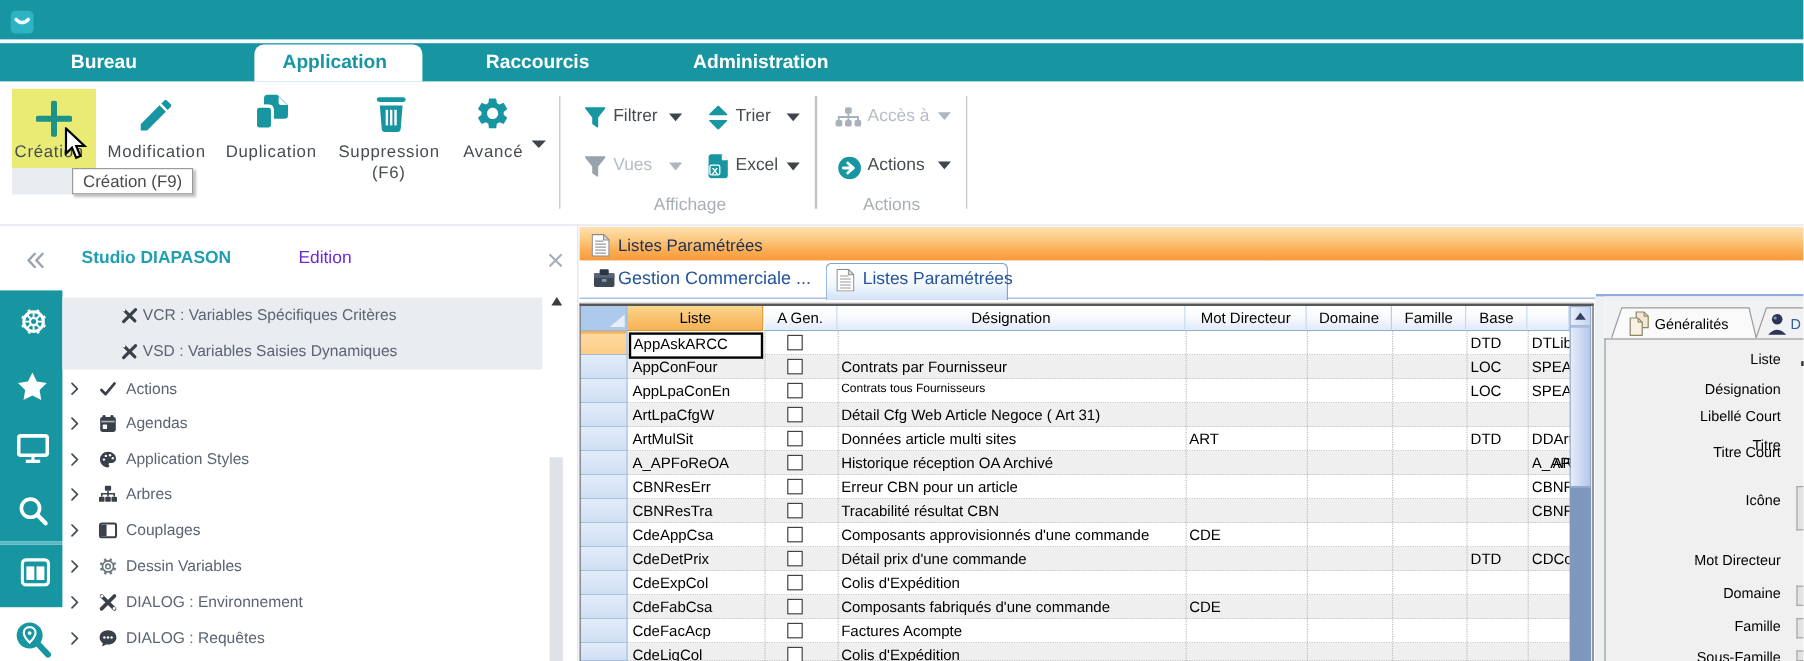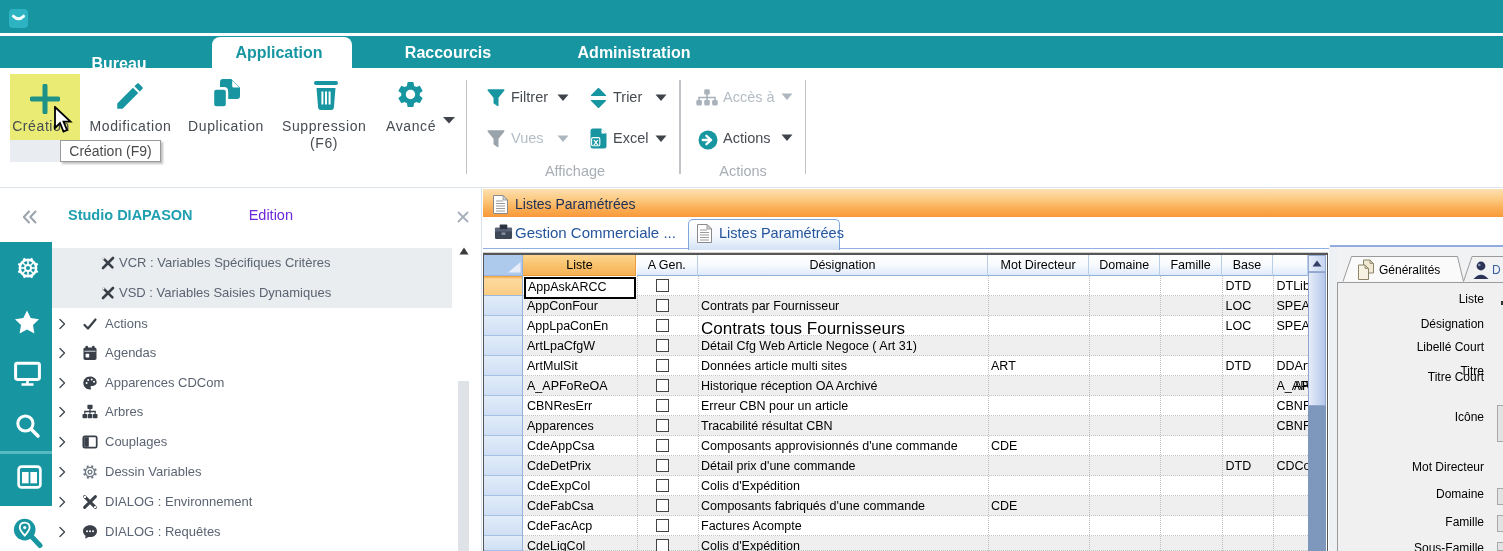--- a/index.html
+++ b/index.html
@@ -15,21 +15,21 @@
   <div class="abs" style="left:0;top:0;width:1503px;height:33px;background:#1796a2;"></div>
   <div class="abs" style="left:9px;top:9px;width:19px;height:19px;background:#2eb3c3;border-radius:4px;">
     <svg width="19" height="19" viewBox="0 0 19 19" style="position:absolute;left:0;top:0;">
       <path d="M4.4 7.2 q5.1 5.2 10.2 0" stroke="#f2feff" stroke-width="3" fill="none" stroke-linecap="round"></path>
     </svg>
   </div>
   <div class="abs" style="left:0;top:33px;width:1503px;height:2.5px;background:#ffffff;"></div>
 
   <div class="abs" style="left:0;top:35.5px;width:1503px;height:32px;background:#1796a2;"></div>
   <div class="abs" style="left:212px;top:37px;width:140px;height:30.5px;background:#ffffff;border-radius:8px 8px 0 0;"></div>
-  <div class="abs" style="left:59px;top:43.5px;width:120px;text-align:center;font-size:16px;font-weight:bold;color:#ffffff;margin-top:11px;">Bureau</div>
+  <div class="abs" style="left:59px;top:43.5px;width:120px;text-align:left;font-size:16px;font-weight:bold;color:#ffffff;">Bureau</div>
   <div class="abs" style="left:219px;top:43.5px;width:120px;text-align:center;font-size:16px;font-weight:bold;color:#1796a2;">Application</div>
   <div class="abs" style="left:388px;top:43.5px;width:120px;text-align:center;font-size:16px;font-weight:bold;color:#ffffff;">Raccourcis</div>
   <div class="abs" style="left:574px;top:43.5px;width:120px;text-align:center;font-size:16px;font-weight:bold;color:#ffffff;">Administration</div>
 
   <div class="abs" style="left:0;top:67.5px;width:1503px;height:120.5px;background:#ffffff;border-bottom:1.3px solid #dce3e9;"></div>
 
   <div class="abs" style="left:10px;top:74px;width:70px;height:66px;background:#e9eb74;"></div>
   <div class="abs" style="left:10px;top:140px;width:51px;height:21.5px;background:#e9edf2;"></div>
 
   <svg class="abs" style="left:30px;top:84px;" width="30" height="30" viewBox="0 0 30 30">
@@ -227,21 +227,21 @@
   <svg class="abs" style="left:58px;top:377px;" width="8" height="12" viewBox="0 0 8 12">
       <path d="M2 1.5 L6.5 6 L2 10.5" stroke="#434b54" stroke-width="1.4" fill="none" stroke-linecap="round" stroke-linejoin="round"></path>
     </svg>
   <svg class="abs" style="left:82px;top:375px;" width="16" height="16" viewBox="0 0 16 16">
       <path d="M8 1.5c-3.7 0-6.7 2.9-6.7 6.5s3 6.5 6.7 6.5c.6 0 1.1-.5 1.1-1.1 0-.3-.1-.5-.3-.7-.2-.2-.3-.4-.3-.7 0-.6.5-1.1 1.1-1.1h1.3c2.1 0 3.8-1.6 3.8-3.6 0-3.2-3-5.8-6.7-5.8z" fill="#394049"></path>
       <circle cx="4.6" cy="8" r="1" fill="#fff"></circle>
       <circle cx="6.2" cy="4.9" r="1" fill="#fff"></circle>
       <circle cx="9.7" cy="4.4" r="1" fill="#fff"></circle>
       <circle cx="12" cy="6.8" r="1" fill="#fff"></circle>
     </svg>
-  <div class="abs" style="left:105px;top:375px;font-size:13px;color:#5b6472;">Apparences CDCom</div>
+  <div class="abs" style="left:105px;top:375px;font-size:13px;color:#5b6472;">Application Styles</div>
   <svg class="abs" style="left:58px;top:406px;" width="8" height="12" viewBox="0 0 8 12">
       <path d="M2 1.5 L6.5 6 L2 10.5" stroke="#434b54" stroke-width="1.4" fill="none" stroke-linecap="round" stroke-linejoin="round"></path>
     </svg>
   <svg class="abs" style="left:82px;top:404px;" width="16" height="16" viewBox="0 0 16 16">
       <rect x="5.4" y="0.8" width="5.2" height="4.2" rx="0.8" fill="#394049"></rect>
       <path d="M8 5 v2.5 M2.8 9.8 v-2.3 h10.4 v2.3 M8 7.5 v2.3" stroke="#394049" stroke-width="1.3" fill="none"></path>
       <rect x="0.5" y="10" width="4.6" height="4.2" rx="0.8" fill="#394049"></rect>
       <rect x="5.7" y="10" width="4.6" height="4.2" rx="0.8" fill="#394049"></rect>
       <rect x="10.9" y="10" width="4.6" height="4.2" rx="0.8" fill="#394049"></rect>
     </svg>
@@ -376,21 +376,21 @@
   <div class="abs" style="left:1273.0px;top:275.5px;width:1px;height:275.5px;border-left:1px dotted #bdbdbd;"></div>
   <div class="abs" style="left:1225.5px;top:278.5px;font-size:12.5px;color:#000;">DTD</div>
   <div class="abs" style="left:1276.5px;top:278.5px;width:31px;overflow:hidden;font-size:12.5px;color:#000;white-space:nowrap;">DTLib</div>
   <div class="abs" style="left:656px;top:279.0px;width:13px;height:13px;background:#fff;border:1.4px solid #444;"></div>
   <div class="abs" style="left:527px;top:298.5px;font-size:12.5px;color:#000;">AppConFour</div>
   <div class="abs" style="left:701px;top:298.5px;font-size:12.5px;color:#000;white-space:nowrap;">Contrats par Fournisseur</div>
   <div class="abs" style="left:1225.5px;top:298.5px;font-size:12.5px;color:#000;">LOC</div>
   <div class="abs" style="left:1276.5px;top:298.5px;width:31px;overflow:hidden;font-size:12.5px;color:#000;white-space:nowrap;">SPEAp</div>
   <div class="abs" style="left:656px;top:299.0px;width:13px;height:13px;background:#fff;border:1.4px solid #444;"></div>
   <div class="abs" style="left:527px;top:318.5px;font-size:12.5px;color:#000;">AppLpaConEn</div>
-  <div class="abs" style="left:701px;top:318.5px;font-size:17px;color:#000;white-space:nowrap;">Contrats tous Fournisseurs</div>
+  <div class="abs" style="left:701px;top:318.5px;font-size:10px;color:#000;white-space:nowrap;">Contrats tous Fournisseurs</div>
   <div class="abs" style="left:1225.5px;top:318.5px;font-size:12.5px;color:#000;">LOC</div>
   <div class="abs" style="left:1276.5px;top:318.5px;width:31px;overflow:hidden;font-size:12.5px;color:#000;white-space:nowrap;">SPEAp</div>
   <div class="abs" style="left:656px;top:319.0px;width:13px;height:13px;background:#fff;border:1.4px solid #444;"></div>
   <div class="abs" style="left:527px;top:338.5px;font-size:12.5px;color:#000;">ArtLpaCfgW</div>
   <div class="abs" style="left:701px;top:338.5px;font-size:12.5px;color:#000;white-space:nowrap;">Détail Cfg Web Article Negoce ( Art 31)</div>
   <div class="abs" style="left:656px;top:339.0px;width:13px;height:13px;background:#fff;border:1.4px solid #444;"></div>
   <div class="abs" style="left:527px;top:358.5px;font-size:12.5px;color:#000;">ArtMulSit</div>
   <div class="abs" style="left:701px;top:358.5px;font-size:12.5px;color:#000;white-space:nowrap;">Données article multi sites</div>
   <div class="abs" style="left:991px;top:358.5px;font-size:12.5px;color:#000;">ART</div>
   <div class="abs" style="left:1225.5px;top:358.5px;font-size:12.5px;color:#000;">DTD</div>
@@ -398,21 +398,21 @@
   <div class="abs" style="left:656px;top:359.0px;width:13px;height:13px;background:#fff;border:1.4px solid #444;"></div>
   <div class="abs" style="left:527px;top:378.5px;font-size:12.5px;color:#000;">A_APFoReOA</div>
   <div class="abs" style="left:701px;top:378.5px;font-size:12.5px;color:#000;white-space:nowrap;">Historique réception OA Archivé</div>
   <div class="abs" style="left:1294px;top:378.5px;font-size:12px;color:#000;">ARC</div>
   <div class="abs" style="left:1276.5px;top:378.5px;width:31px;overflow:hidden;font-size:12.5px;color:#000;white-space:nowrap;">A_APF</div>
   <div class="abs" style="left:656px;top:379.0px;width:13px;height:13px;background:#fff;border:1.4px solid #444;"></div>
   <div class="abs" style="left:527px;top:398.5px;font-size:12.5px;color:#000;">CBNResErr</div>
   <div class="abs" style="left:701px;top:398.5px;font-size:12.5px;color:#000;white-space:nowrap;">Erreur CBN pour un article</div>
   <div class="abs" style="left:1276.5px;top:398.5px;width:31px;overflow:hidden;font-size:12.5px;color:#000;white-space:nowrap;">CBNRe</div>
   <div class="abs" style="left:656px;top:399.0px;width:13px;height:13px;background:#fff;border:1.4px solid #444;"></div>
-  <div class="abs" style="left:527px;top:418.5px;font-size:12.5px;color:#000;">Apparences</div>
+  <div class="abs" style="left:527px;top:418.5px;font-size:12.5px;color:#000;">CBNResTra</div>
   <div class="abs" style="left:701px;top:418.5px;font-size:12.5px;color:#000;white-space:nowrap;">Tracabilité résultat CBN</div>
   <div class="abs" style="left:1276.5px;top:418.5px;width:31px;overflow:hidden;font-size:12.5px;color:#000;white-space:nowrap;">CBNRe</div>
   <div class="abs" style="left:656px;top:419.0px;width:13px;height:13px;background:#fff;border:1.4px solid #444;"></div>
   <div class="abs" style="left:527px;top:438.5px;font-size:12.5px;color:#000;">CdeAppCsa</div>
   <div class="abs" style="left:701px;top:438.5px;font-size:12.5px;color:#000;white-space:nowrap;">Composants approvisionnés d'une commande</div>
   <div class="abs" style="left:991px;top:438.5px;font-size:12.5px;color:#000;">CDE</div>
   <div class="abs" style="left:656px;top:439.0px;width:13px;height:13px;background:#fff;border:1.4px solid #444;"></div>
   <div class="abs" style="left:527px;top:458.5px;font-size:12.5px;color:#000;">CdeDetPrix</div>
   <div class="abs" style="left:701px;top:458.5px;font-size:12.5px;color:#000;white-space:nowrap;">Détail prix d'une commande</div>
   <div class="abs" style="left:1225.5px;top:458.5px;font-size:12.5px;color:#000;">DTD</div>

